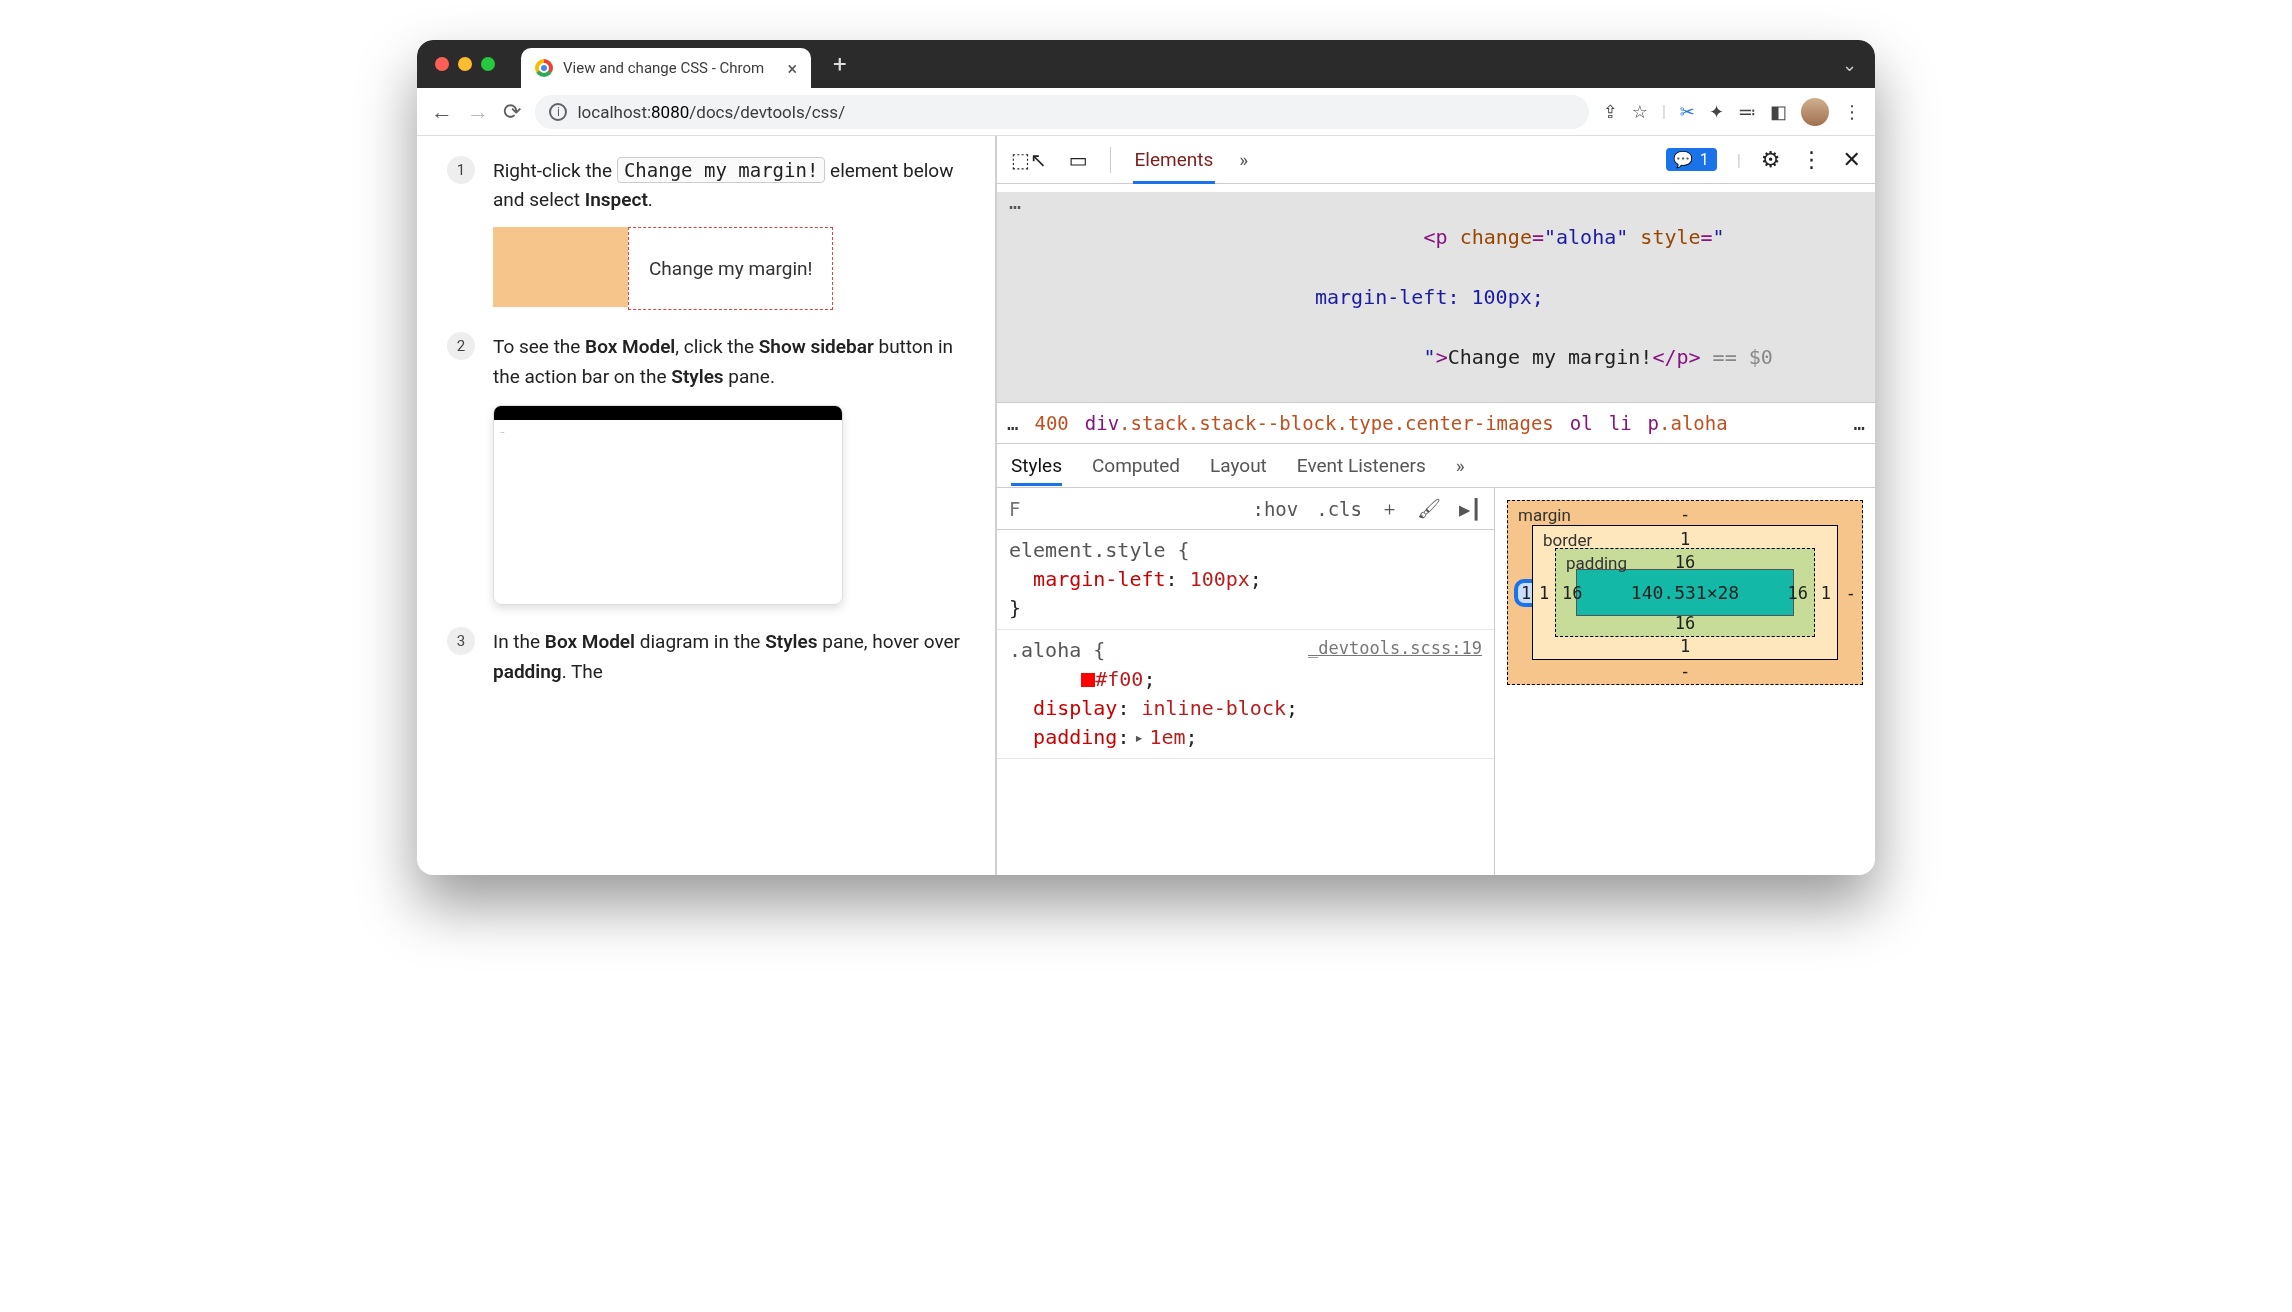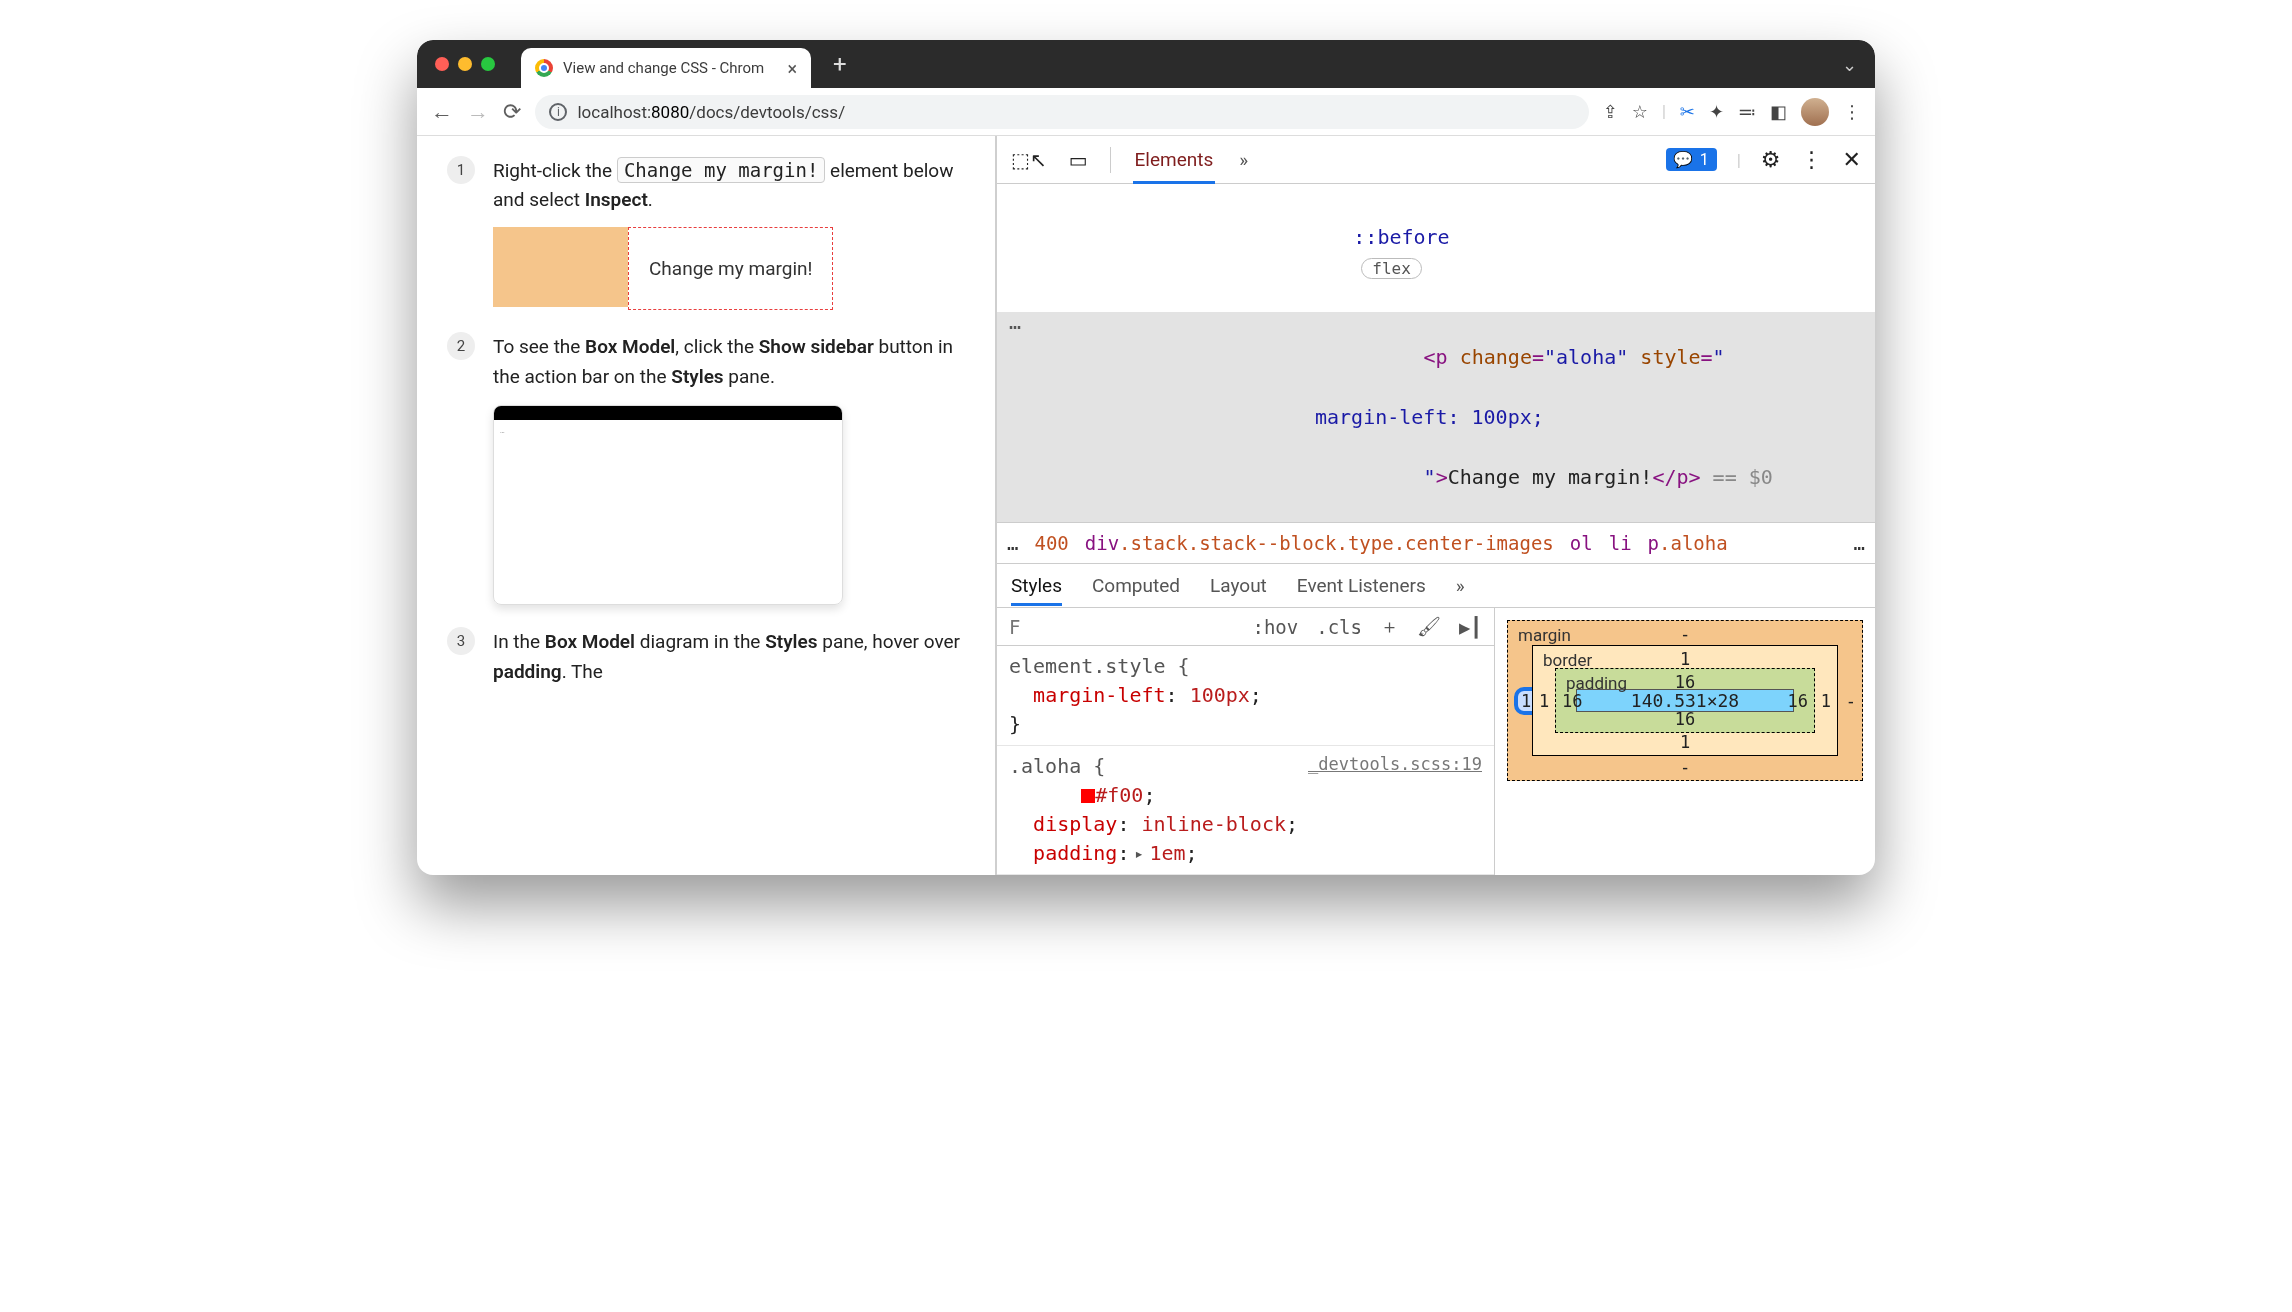--- a/index.html
+++ b/index.html
@@ -73,21 +73,21 @@
   .rule{font-family:ui-monospace,Menlo,monospace;font-size:20px;line-height:1.45;padding:6px 12px;border-bottom:1px solid #e6e6e6;}
   .rule .sel{color:#555}.rule .prop{color:#c80000}.rule .val{color:#b91c1c}
   .src{float:right;color:#777;font-size:17px;text-decoration:underline}
   .swatch{display:inline-block;width:14px;height:14px;background:#f00;vertical-align:-1px;}
   .tri{color:#555;margin:0 4px;display:inline-block;transform:scale(.8);}
   
   .boxmodel{width:380px;padding:12px;}
   .bm-margin{border:1.5px dashed #000;background:#f5c58b;padding:24px;position:relative;}
   .bm-border{border:1.5px solid #000;background:#ffe7bd;padding:22px;position:relative;}
   .bm-padding{border:1.5px dashed #000;background:#c8dc9a;padding:20px;position:relative;}
-  .bm-content{border:1.5px solid #555;background:#7dd3fc;padding:0 18px;text-align:center;font-family:ui-monospace,Menlo,monospace;font-size:18px;}
+  .bm-content{border:1.5px solid #555;background:#14b8a6;padding:12px 18px;text-align:center;font-family:ui-monospace,Menlo,monospace;font-size:18px;}
   .bm-label{position:absolute;top:4px;left:10px;font-size:17px;color:#333;}
   .bm-num{position:absolute;font-family:ui-monospace,Menlo,monospace;font-size:17px;color:#222;}
   .bm-t{top:3px;left:50%;transform:translateX(-50%);} .bm-b{bottom:3px;left:50%;transform:translateX(-50%);}
   .bm-l{left:6px;top:50%;transform:translateY(-50%);} .bm-r{right:6px;top:50%;transform:translateY(-50%);}
   .hl{border:4px solid #1a73e8;border-radius:10px;padding:0 3px;background:#c9ddff;}
   b{font-weight:600}
 </style>
 </head>
 <body>
 
@@ -172,24 +172,20 @@
       <div class="dt-right">
         <span class="issue-pill">💬 <span>1</span></span>
         <span style="color:#ccc">|</span>
         <span style="font-size:22px">⚙</span>
         <span style="font-size:22px">⋮</span>
         <span style="font-size:22px">✕</span>
       </div>
     </div>
 
     <div class="dom">
-      <div class="line" style="padding-left:260px">
-        <span class="be">::before</span>
-        <span class="flexpill">flex</span>
-      </div>
       <div class="sel">
         <div style="display:flex">
           <span class="dots3">⋯</span>
           <div style="flex:1">
             <div class="line" style="padding-left:220px">
               <span class="punc">&lt;p </span><span class="attr">change</span><span class="punc">=</span><span class="str">"aloha"</span> <span class="attr">style</span><span class="punc">=</span><span class="str">"</span>
             </div>
             <div class="line" style="padding-left:280px"><span class="str">margin-left: 100px;</span></div>
             <div class="line" style="padding-left:220px">
               <span class="str">"</span><span class="punc">&gt;</span><span class="txt">Change my margin!</span><span class="punc">&lt;/p&gt;</span><span style="color:#888"> == $0</span>

